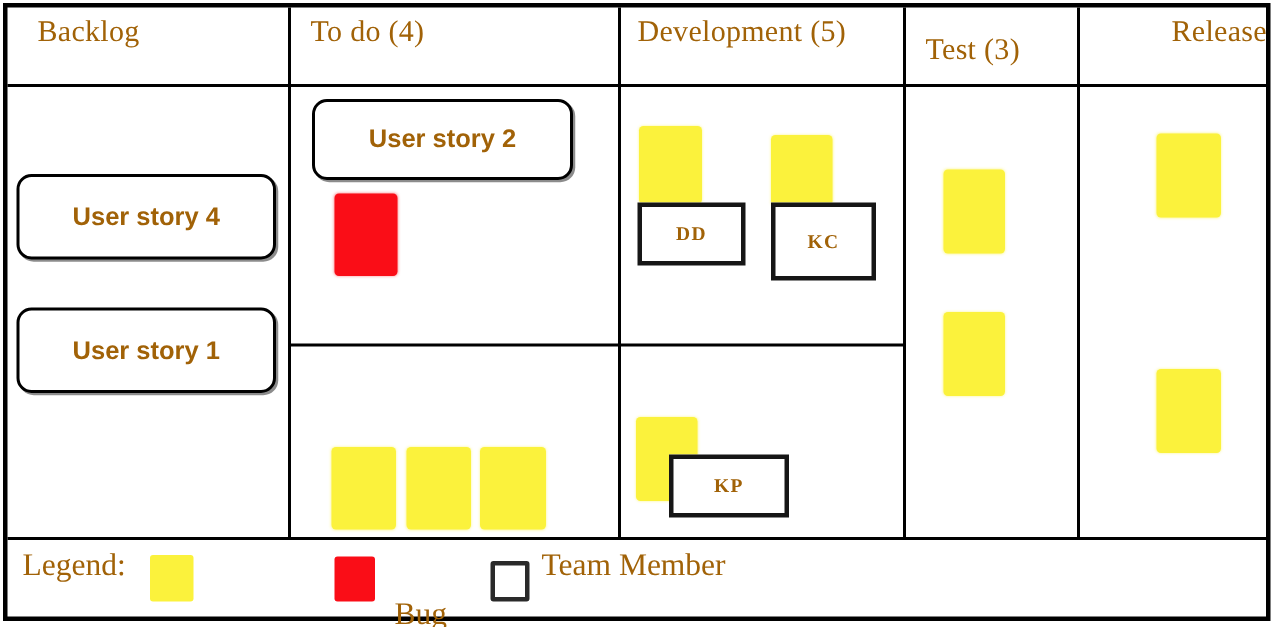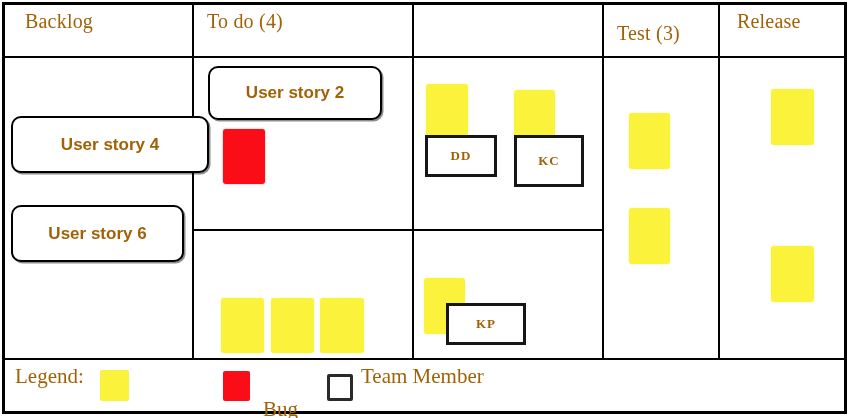--- a/index.html
+++ b/index.html
@@ -70,28 +70,29 @@
     <div class="vline" style="left:187px;height:355px;"></div>
     <div class="vline" style="left:407px;height:355px;"></div>
     <div class="vline" style="left:597px;height:355px;"></div>
     <div class="vline" style="left:713px;height:355px;"></div>
     <div class="hline" style="top:51px;left:0;right:0;"></div>
     <div class="hline" style="top:224px;left:187px;width:412px;"></div>
     <div class="hline" style="top:353px;left:0;right:0;"></div>
 
     <div class="col-header" style="left:20px;">Backlog</div>
     <div class="col-header" style="left:202px;">To do (4)</div>
+    <div class="col-header" style="left:420px;">Development (5)</div>
     <div class="col-header" style="left:612px;margin-top:12px;">Test (3)</div>
-    <div class="col-header" style="left:732px;">Release</div>
+    <div class="col-header" style="left:776px;">Release</div>
 
-    <div class="story-card" style="left:6px;top:111px;width:198px;height:57px;">
+    <div class="story-card" style="left:6px;top:111px;width:173px;height:57px;">
       <span>User story 4</span>
     </div>
     <div class="story-card" style="left:6px;top:200px;width:173px;height:57px;">
-      <span>User story 6</span>
+      <span>User story 1</span>
     </div>
 
     <div class="story-card" style="left:203px;top:61px;width:174px;height:54px;">
       <span>User story 2</span>
     </div>
     <div class="sticky bug" style="left:218px;top:124px;width:42px;height:55px;"></div>
 
     <div class="sticky feature" style="left:216px;top:293px;width:43px;height:55px;"></div>
     <div class="sticky feature" style="left:266px;top:293px;width:43px;height:55px;"></div>
     <div class="sticky feature" style="left:315px;top:293px;width:44px;height:55px;"></div>

